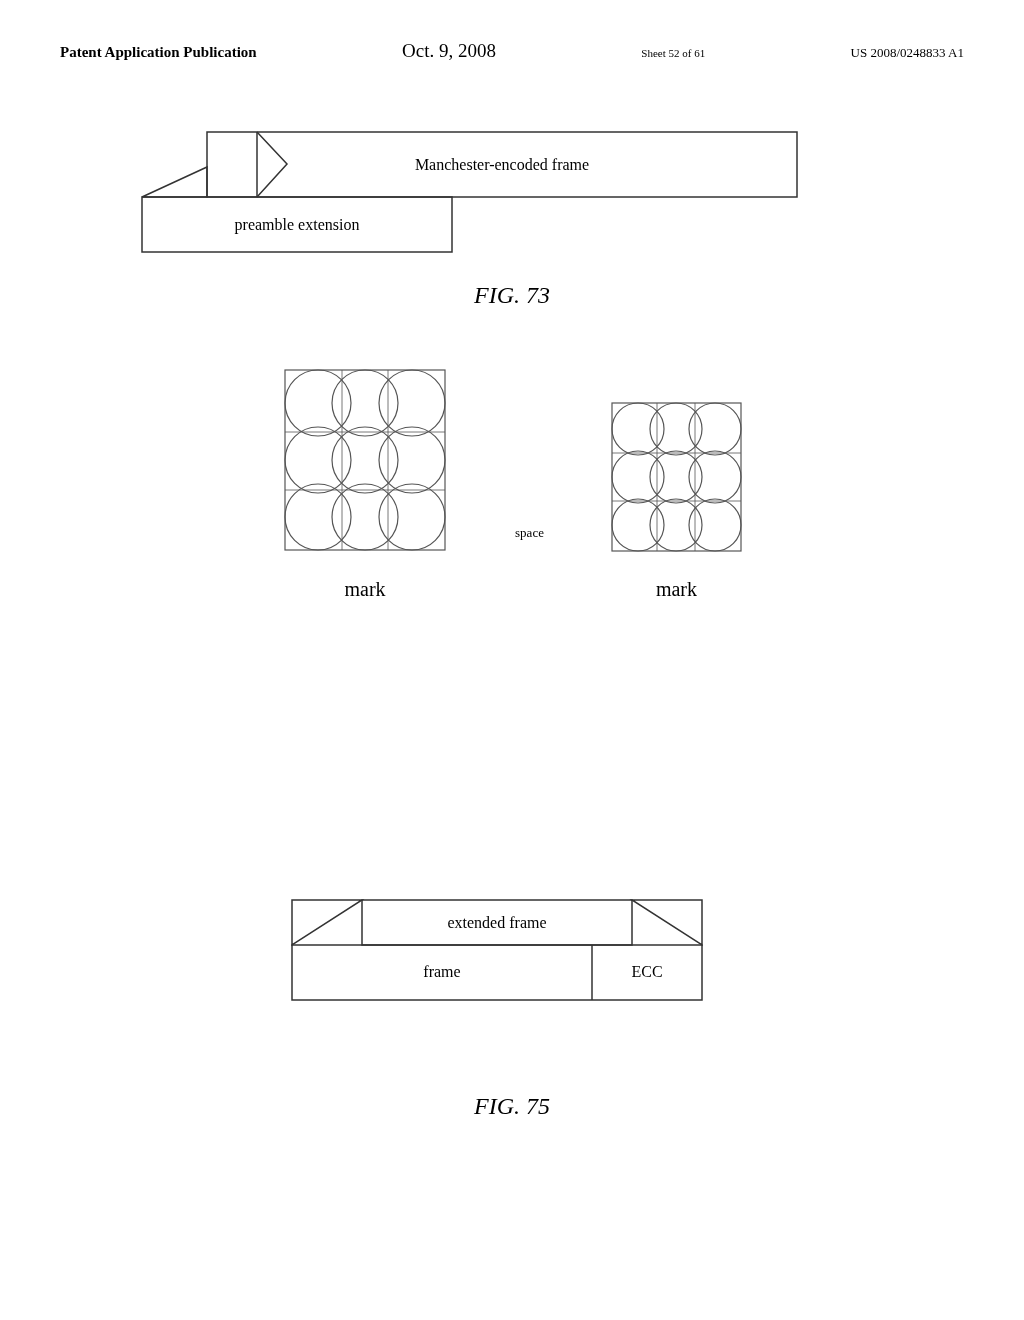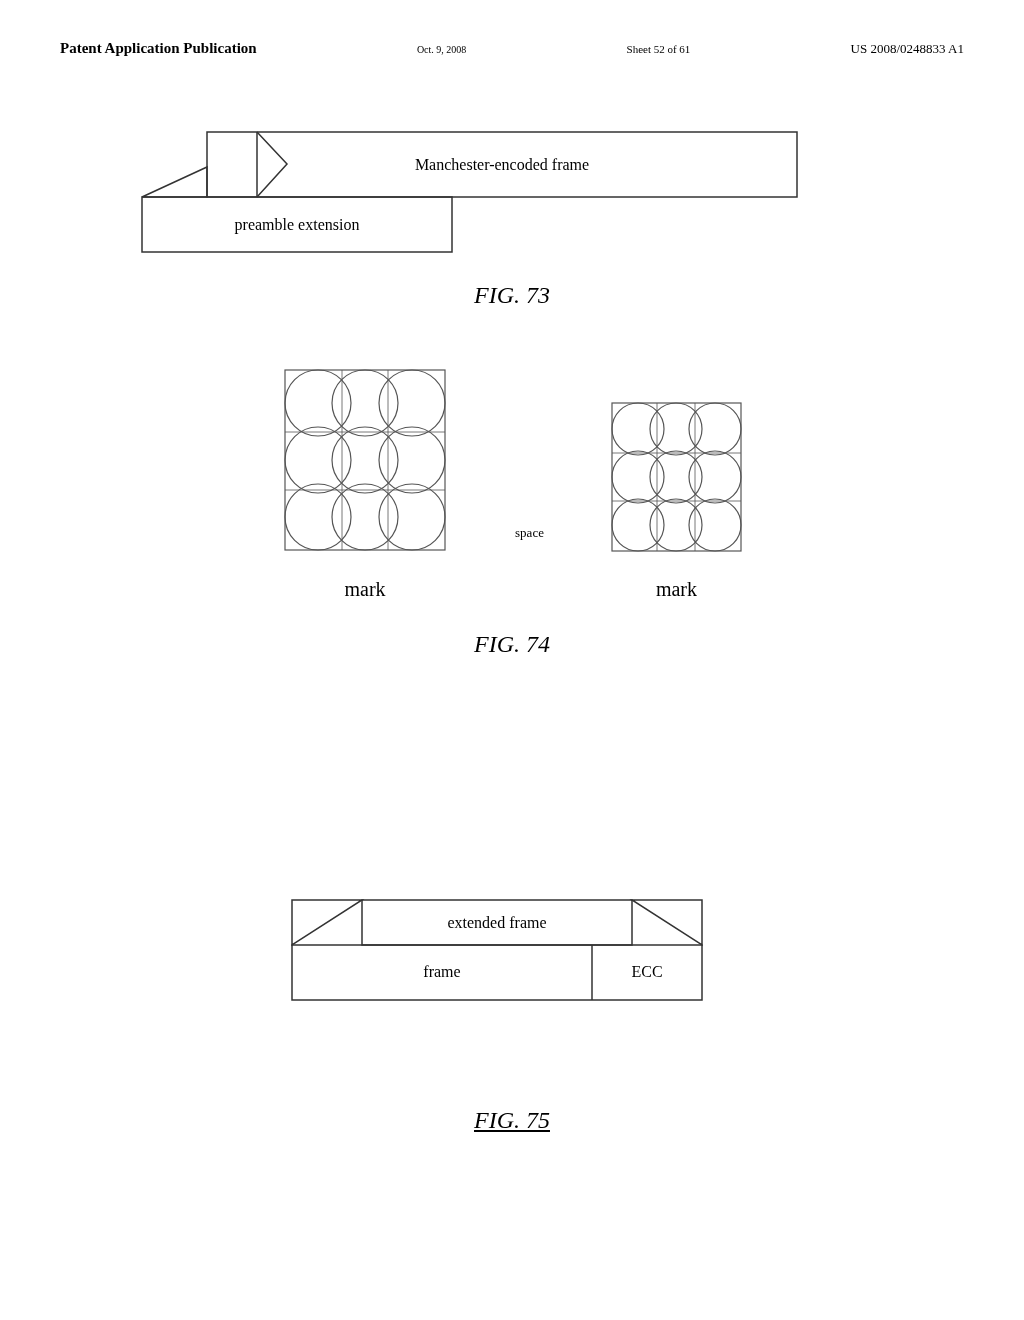--- a/index.html
+++ b/index.html
@@ -22,21 +22,21 @@
       align-items: baseline;
       justify-content: space-between;
       font-size: 15px;
       text-align: center;
     }
     .header-left {
       font-weight: bold;
       font-size: 15px;
     }
     .header-center {
-      font-size: 10px;
+      font-size: 19px;
     }
     .header-sheet {
       font-size: 11px;
     }
     .header-patent {
       font-size: 13px;
     }
 
     
     .fig73-container {
@@ -86,29 +86,28 @@
       font-family: 'Brush Script MT', cursive, serif;
       margin-top: 20px;
     }
 
     
     .fig75-container {
       position: absolute;
       top: 880px;
       left: 60px;
       right: 60px;
-      text-decoration: underline;
     }
 
     .fig75-label {
       text-align: center;
       font-style: italic;
       font-size: 22px;
       font-family: 'Brush Script MT', cursive, serif;
-      margin-top: 32px;
+      margin-top: 18px;
     }
 
   </style>
 </head>
 <body>
 
 <div class="header">
   <span class="header-left">Patent Application Publication</span>
   <span class="header-center">Oct. 9, 2008</span>
   <span class="header-sheet">Sheet 52 of 61</span>
@@ -187,23 +186,20 @@
 
         <line x1="8" y1="58" x2="137" y2="58" stroke="#555" stroke-width="0.8"></line>
         <line x1="8" y1="106" x2="137" y2="106" stroke="#555" stroke-width="0.8"></line>
         <line x1="53" y1="8" x2="53" y2="156" stroke="#555" stroke-width="0.8"></line>
         <line x1="91" y1="8" x2="91" y2="156" stroke="#555" stroke-width="0.8"></line>
       </svg>
       <span class="flower-label">mark</span>
     </div>
 
   </div>
-  <div class="fig74-label">
-    <span style="font-style:italic; font-size:24px; font-family:'Brush Script MT', cursive, serif;">FIG. 74</span>
-  </div>
 </div>
 
 <div class="fig75-container">
   <div style="display:flex; justify-content:center;">
     <svg width="560" height="195" viewBox="0 0 560 195">
 
       <polygon points="60,20 130,20 60,65" fill="none" stroke="#333" stroke-width="1.5"></polygon>
 
       <rect x="130" y="20" width="270" height="45" fill="none" stroke="#333" stroke-width="1.5"></rect>
 

